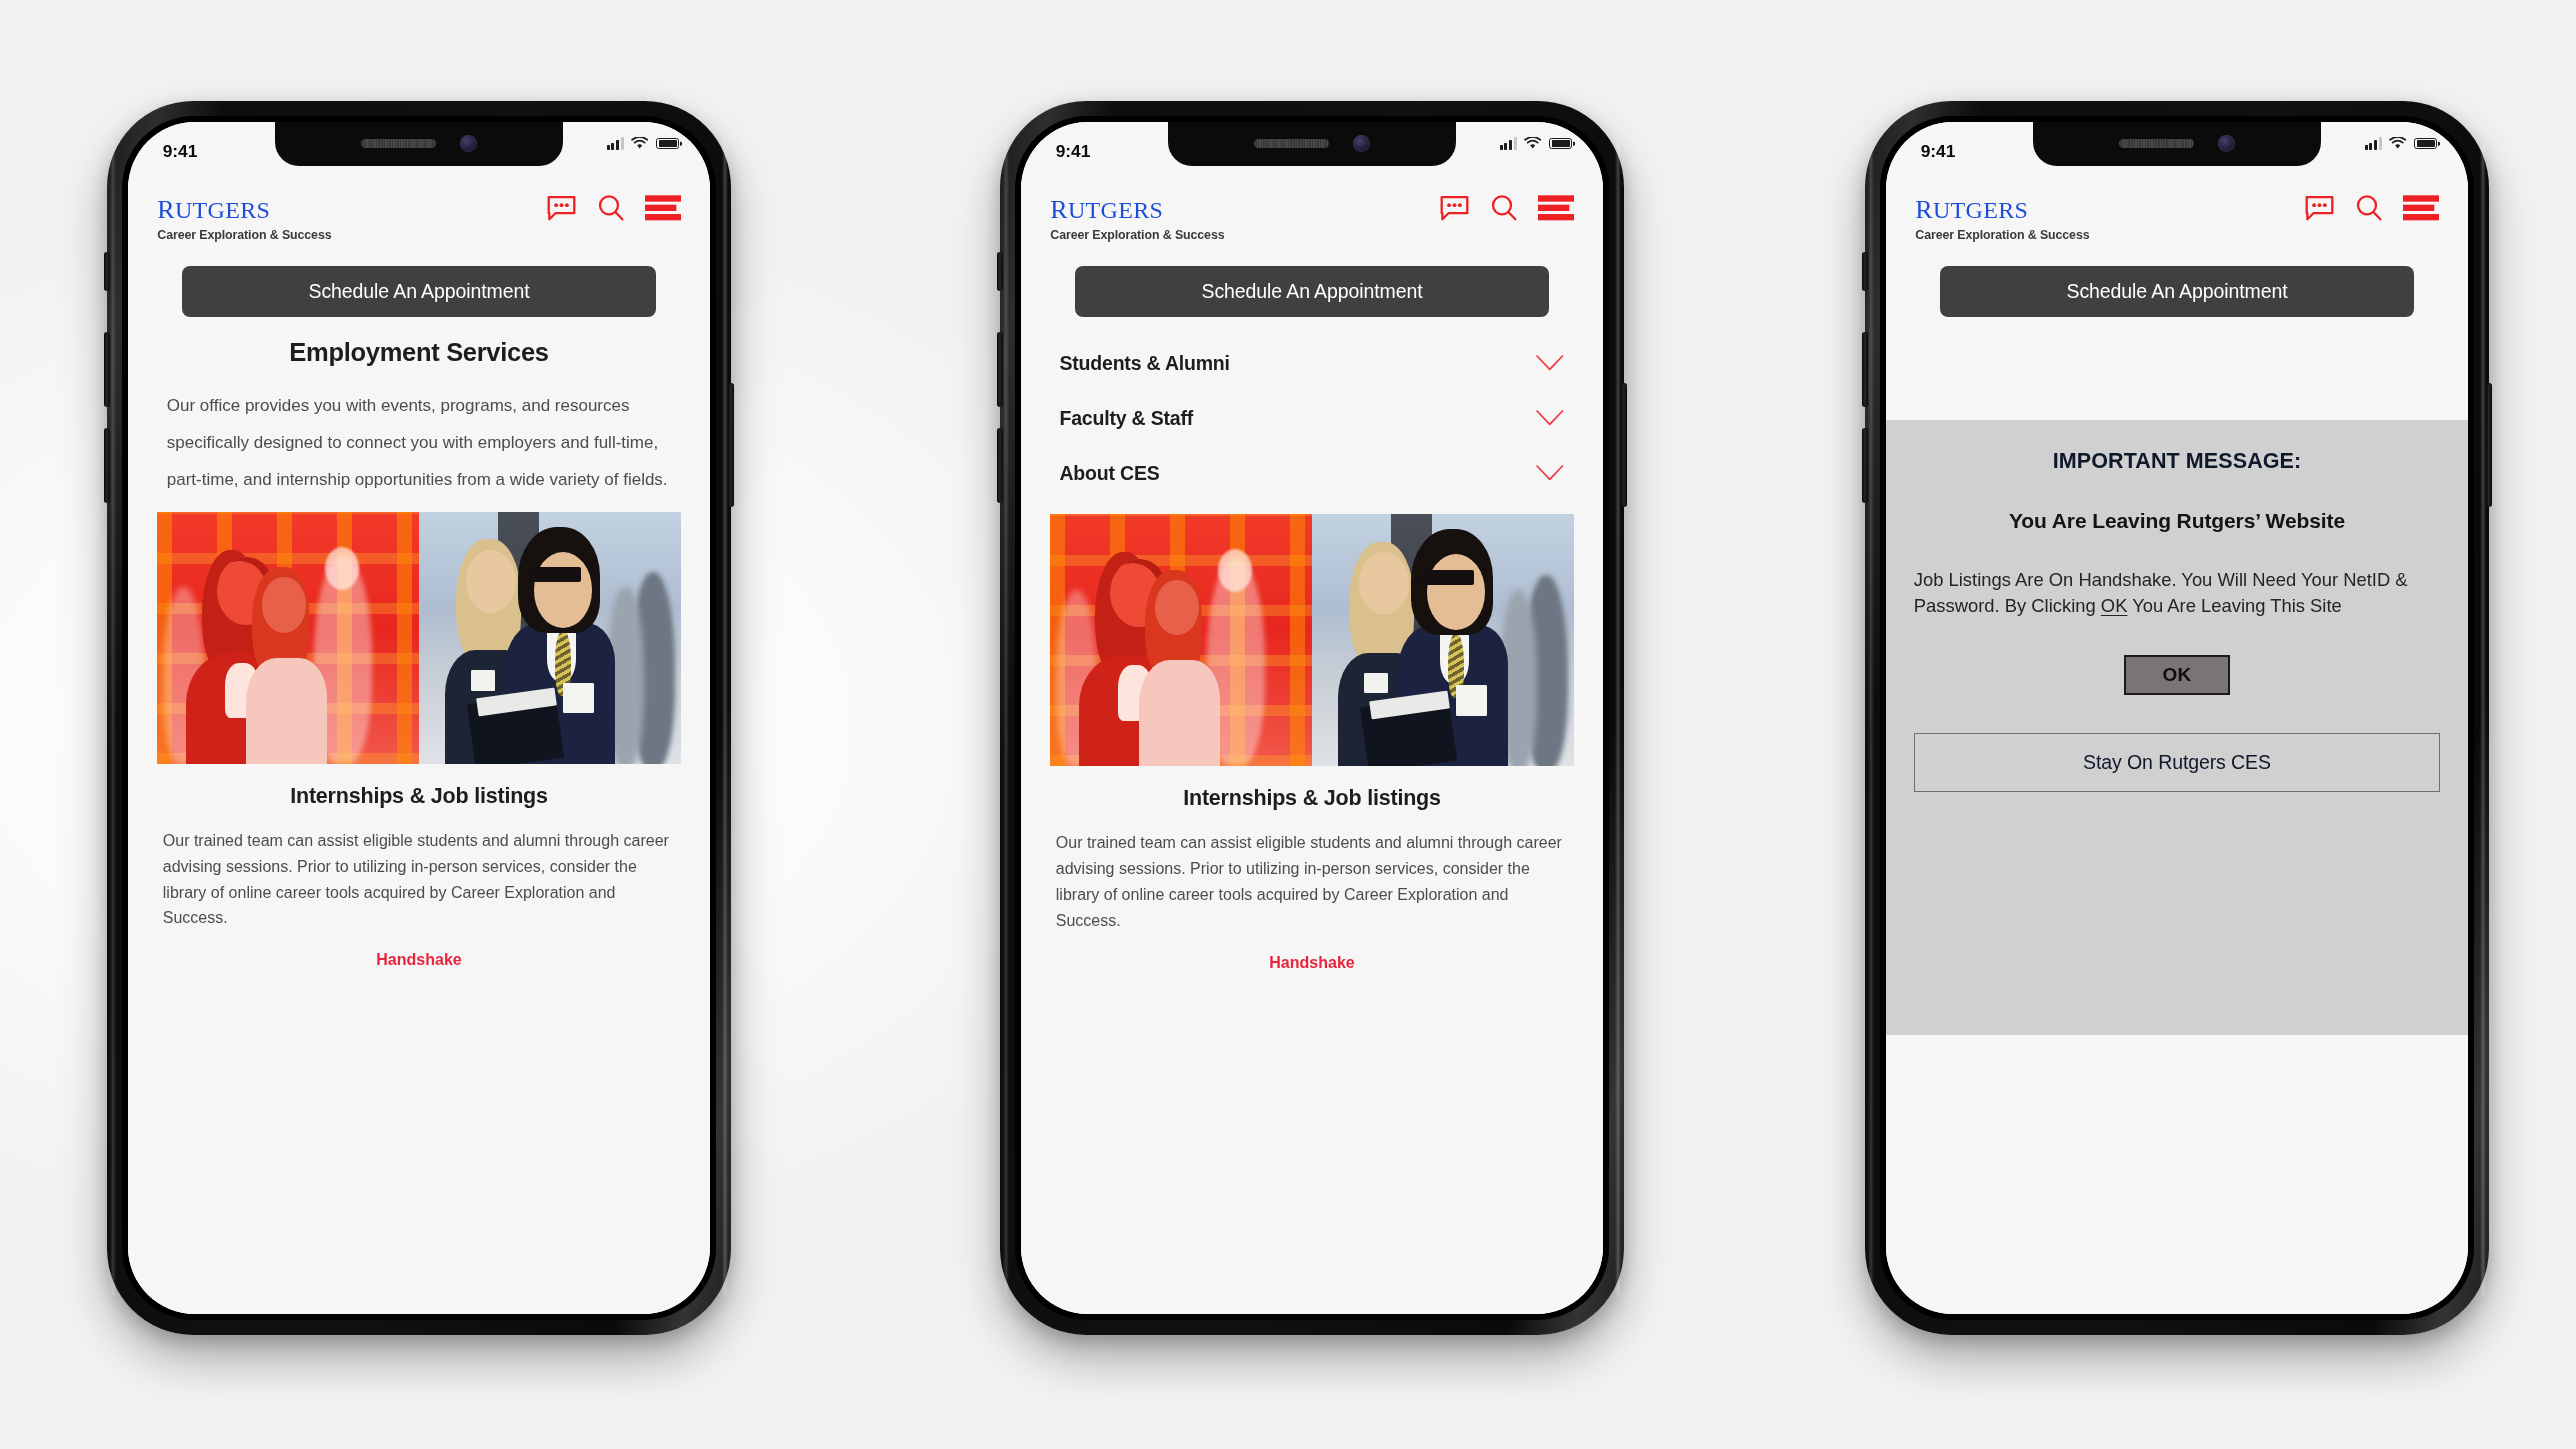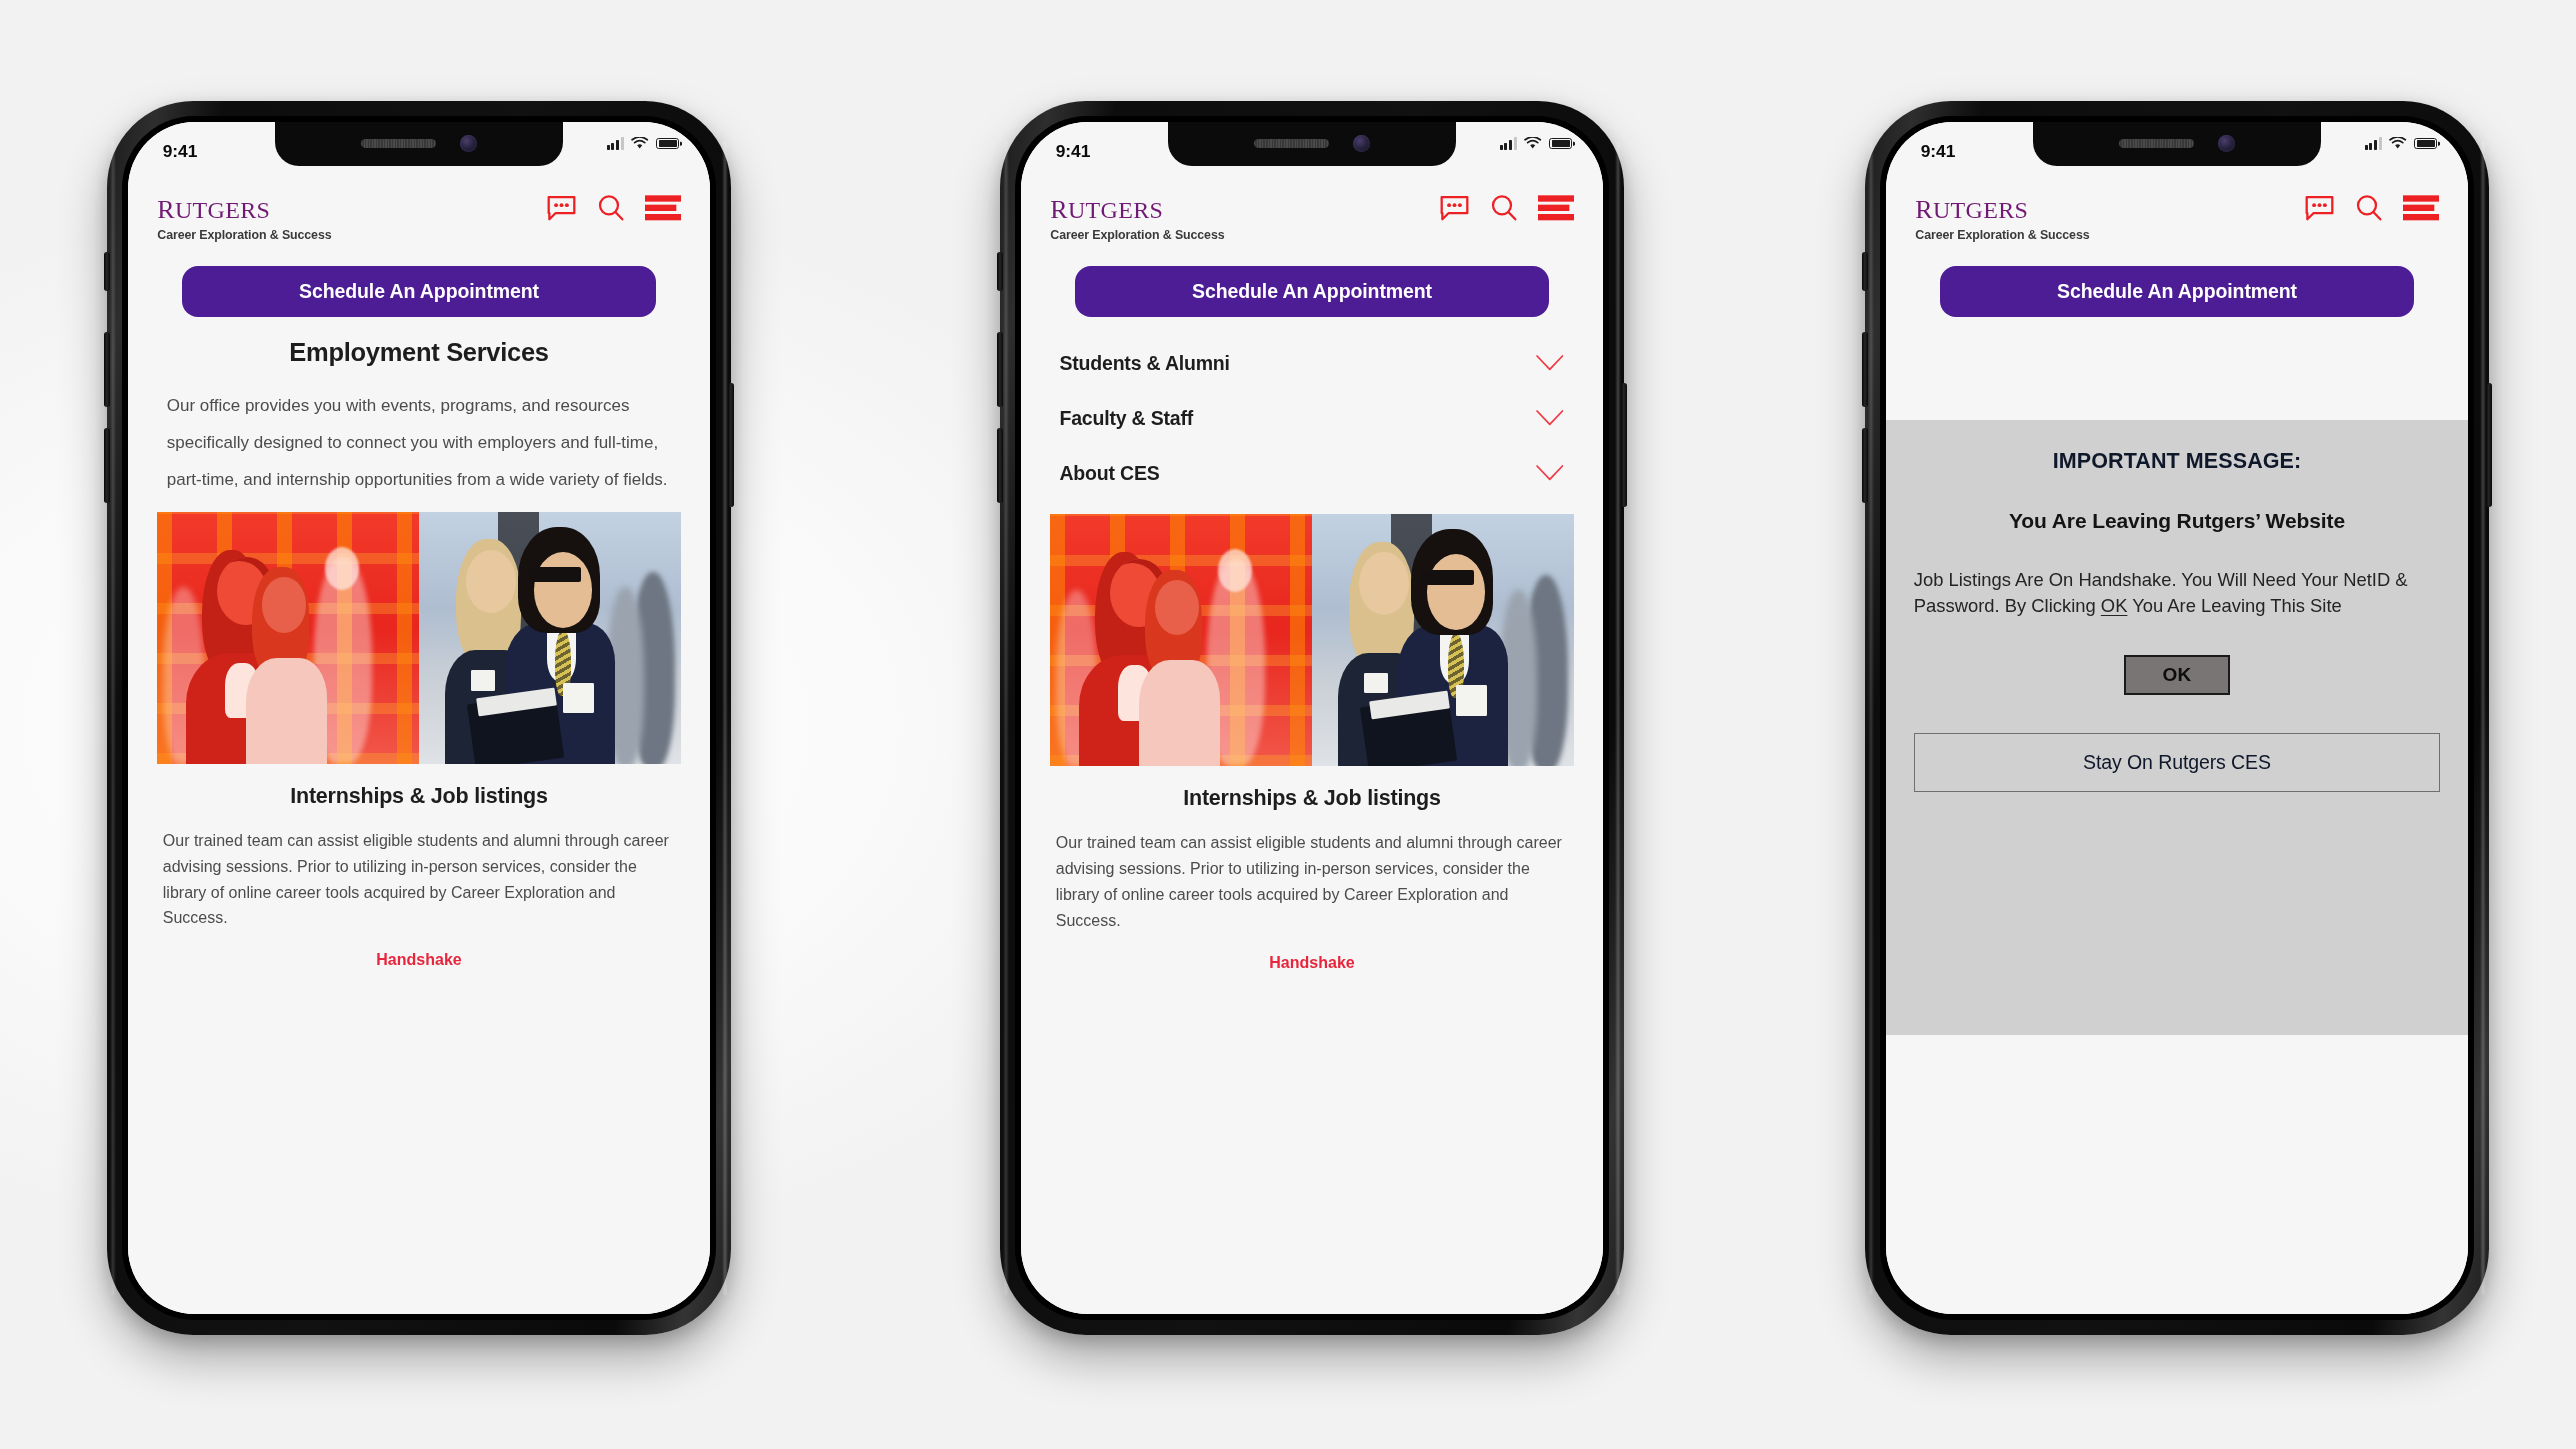--- a/index.html
+++ b/index.html
@@ -156,47 +156,47 @@
     display: flex;
     align-items: flex-start;
     justify-content: space-between;
     padding: 23px 29.5px 0 29.5px;
   }
   .brand { display: flex; flex-direction: column; gap: 4px; }
   .wordmark {
     font-family: "Liberation Serif", serif;
     font-size: 34px;
     line-height: 0.95;
-    color: #701a75;
+    color: #1d4ed8;
     letter-spacing: 0.3px;
     font-variant: small-caps;
     text-transform: lowercase;
   }
   .wordmark::first-letter { font-size: 1.08em; }
   .tagline {
     font-size: 12.4px;
     font-weight: 700;
     color: #3a3a3a;
     letter-spacing: -0.1px;
   }
   .header-icons { display: flex; align-items: center; gap: 20px; padding-top: 5.4px; }
   .icon-btn { display: block; line-height: 0; }
 
   .cta-wrap { padding: 24px 54px 0 54px; }
   .cta-btn {
     display: block;
     width: 100%;
-    background: #4c1d95;
+    background: #404040;
     color: #ffffff;
     border: none;
-    border-radius: 16px;
+    border-radius: 8px;
     padding: 14px 6.7px;
     font-family: inherit;
     font-size: 19.5px;
-    font-weight: 700;
+    font-weight: 400;
     letter-spacing: -0.1px;
     cursor: pointer;
   }
 
   .section-title {
     text-align: center;
     font-size: 25.5px;
     font-weight: 700;
     color: #1d1d1d;
     padding: 21.5px 20px 0 20px;

